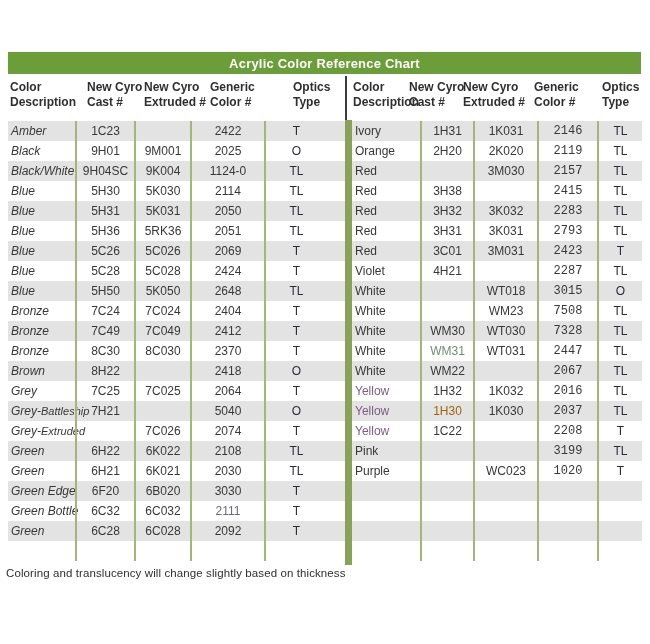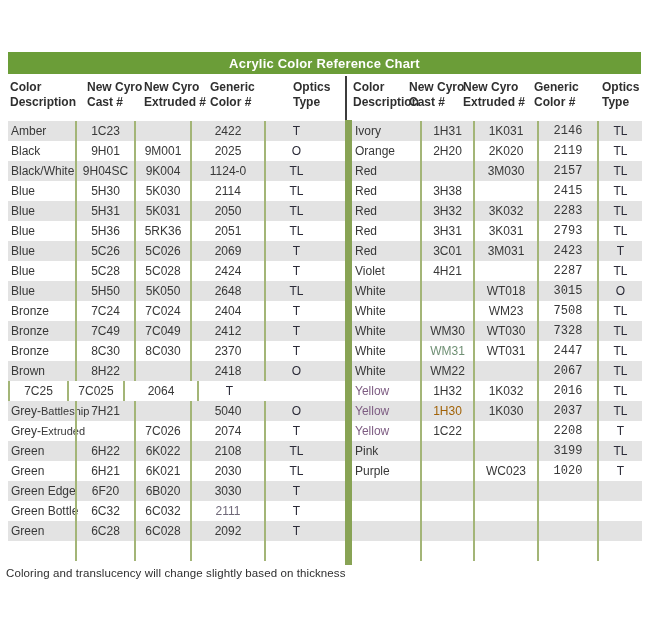--- a/index.html
+++ b/index.html
@@ -28,21 +28,21 @@
   .half.right{width:290px;margin-left:7px;}
   .row{display:flex;height:20px;line-height:20px;}
   .row.stripe{background:#e3e3e3;}
   .cell{
     box-sizing:border-box;font-size:12px;text-align:center;overflow:visible;
     white-space:nowrap;color:#383838;
   }
   .cell.c0{text-align:left;padding-left:3px;}
   .cell.c1,.cell.c2,.cell.c3,.cell.c4{border-left:2px solid #a3b577;}
   .cell.c4{color:#2b2b38;}
-  .half.left  .c0{width:67px;} .half.left  .c1{width:59px;} .half.left  .c2{width:56px;}
+  .half.left  .c0{width:67px;font-style:italic;} .half.left  .c1{width:59px;} .half.left  .c2{width:56px;}
   .half.left  .c3{width:74px;} .half.left  .c4{width:63px;}
   .half.right .c0{width:68px;} .half.right .c1{width:53px;} .half.right .c2{width:64px;}
   .half.right .c3{width:60px;font-family:Liberation Mono, monospace;} .half.right .c4{width:45px;}
   .small-suffix{font-size:11px;}
   .footer{
     position:absolute;left:6px;top:567px;font-size:11.5px;color:#2f2f2f;letter-spacing:.1px;
   }
 </style>
 </head>
 <body>
@@ -164,20 +164,21 @@
           <span class="cell c4">T</span>
         </div>
         <div class="row stripe">
           <span class="cell c0">Brown</span>
           <span class="cell c1">8H22</span>
           <span class="cell c2"></span>
           <span class="cell c3">2418</span>
           <span class="cell c4">O</span>
         </div>
         <div class="row">
+          <span class="cell c0">Grey</span>
           <span class="cell c1">7C25</span>
           <span class="cell c2">7C025</span>
           <span class="cell c3">2064</span>
           <span class="cell c4">T</span>
         </div>
         <div class="row stripe">
           <span class="cell c0"><span>Grey-</span><span class="small-suffix">Battleship</span></span>
           <span class="cell c1">7H21</span>
           <span class="cell c2"></span>
           <span class="cell c3">5040</span>

